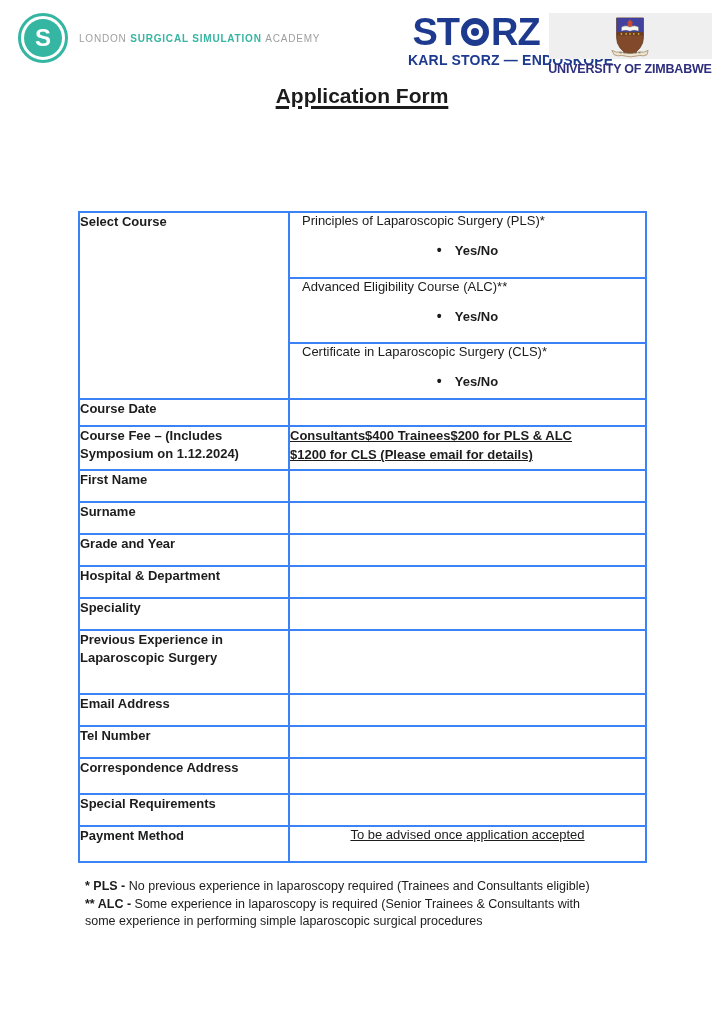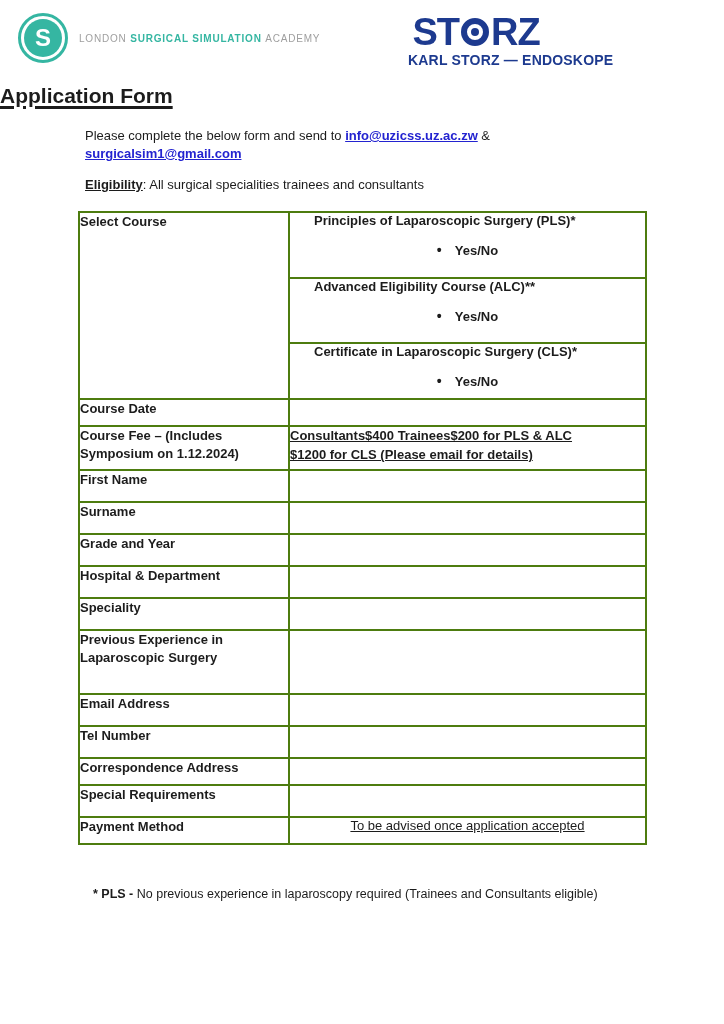--- a/index.html
+++ b/index.html
@@ -25,53 +25,53 @@
   .storz-o::after{content:"";position:absolute;inset:0;margin:auto;width:8px;height:8px;
            background:#1d3a8f;border-radius:50%;}
   .storz-sub{font-size:14px;font-weight:700;letter-spacing:0.2px;margin-top:2px;white-space:nowrap;}
 
   .uz{position:absolute;top:13px;left:547px;width:166px;text-align:center;}
   .uz-box{width:163px;height:46px;background:#efefef;margin:0 auto;
           display:flex;align-items:flex-end;justify-content:center;}
   .uz-label{margin-top:3px;font-size:12.5px;font-weight:bold;color:#2e2e7d;letter-spacing:-0.2px;white-space:nowrap;}
 
   
-  .title{position:absolute;top:84px;left:0;width:724px;text-align:left;
+  .title{position:absolute;top:84px;left:0;width:724px;text-align:center;
          font-size:21px;font-weight:bold;text-decoration:underline;
          text-decoration-thickness:2.5px;text-underline-offset:3px;}
   .intro{position:absolute;top:127px;left:85px;width:478px;margin:0;
          font-size:13px;line-height:18px;}
   .email-link{color:#2323d0;font-weight:bold;text-decoration:underline;cursor:pointer;}
   .elig{position:absolute;top:177px;left:85px;width:560px;margin:0;font-size:13px;}
   .underline{text-decoration:underline;}
   .bold{font-weight:bold;}
 
   
   table.form{position:absolute;top:211px;left:78px;width:567px;border-collapse:collapse;
              table-layout:fixed;font-size:13px;}
-  table.form td{border:2px solid #4d7c0f;vertical-align:top;padding:0;box-sizing:border-box;}
+  table.form td{border:2px solid #3b82f6;vertical-align:top;padding:0;box-sizing:border-box;}
   col.c1{width:210px;} col.c2{width:357px;}
   td.lbl{font-weight:bold;padding:4px 8px 4px 6px;line-height:1.35;}
   td.select-course{padding-top:48px;}
   td.course-cell{padding:6px 6px 4px 6px;}
   td.h66{height:66px;} td.h65{height:65px;} td.h68{height:56px;}
   tr.h27 td{height:27px;} tr.h52 td{height:44px;} tr.h32 td{height:32px;}
-  tr.h48 td{height:64px;} tr.h33 td{height:27px;}
-  .course-name{font-weight:bold;padding-left:24px;}
+  tr.h48 td{height:64px;} tr.h33 td{height:36px;}
+  .course-name{font-weight:normal;padding-left:12px;}
   .yesno{display:flex;justify-content:center;align-items:center;gap:13px;
          font-weight:bold;margin-top:15px;}
   .yesno .bullet{font-size:14px;line-height:13px;}
   td.val{padding:4px 6px;text-decoration:underline;}
   td.val.bold{font-weight:bold;line-height:1.45;}
   td.val.center{text-align:center;}
   td.input-cell{cursor:text;}
 
   
   .fnotes{position:absolute;top:878px;left:85px;width:572px;font-size:12.5px;line-height:17.5px;}
-  .fnotes p{margin:8px;}
+  .fnotes p{margin:0;}
 </style>
 </head>
 <body>
 
 <div class="page">
 
   <div class="lssa">
     <div class="lssa-mark">
       <div class="lssa-mark-inner">S</div>
     </div>
@@ -84,26 +84,43 @@
 
   <div class="storz">
     <div class="storz-word">
       <span>ST</span>
       <span class="storz-o"></span>
       <span>RZ</span>
     </div>
     <div class="storz-sub">KARL STORZ — ENDOSKOPE</div>
   </div>
 
+  <div class="uz">
+    <div class="uz-box">
+      <svg width="44" height="42" viewBox="0 0 46 44">
+        <path d="M9 1 h28 v21 q0 11 -14 19 q-14 -8 -14 -19 z" fill="#82492a" stroke="#5d3218" stroke-width="0.8"></path>
+        <rect x="9" y="1" width="28" height="15" fill="#42429e"></rect>
+        <path d="M23 2.5 l3.5 4 -1.8 0 2 4.5 -7.4 0 2 -4.5 -1.8 0 z" fill="#cc4a2e"></path>
+        <path d="M14 10.5 q4.5 -2.5 9 0 q4.5 -2.5 9 0 v4.5 q-4.5 -2 -9 0 q-4.5 -2 -9 0 z" fill="#f7f7f2" stroke="#444" stroke-width="0.4"></path>
+        <rect x="9" y="16" width="28" height="3.4" fill="#6b3d1f"></rect>
+        <circle cx="14" cy="17.7" r="0.9" fill="#d9b44a"></circle>
+          <circle cx="19" cy="17.7" r="0.9" fill="#d9b44a"></circle>
+        <circle cx="23" cy="17.7" r="0.9" fill="#d9b44a"></circle>
+          <circle cx="27" cy="17.7" r="0.9" fill="#d9b44a"></circle>
+        <circle cx="32" cy="17.7" r="0.9" fill="#d9b44a"></circle>
+        <path d="M4 35 q5 3 9 1.5 q10 3.5 20 0 q4 1.5 9 -1.5 l-1.2 4.5 q-3.5 2 -7.5 0.8 q-10 3 -19 0 q-4 1.2 -8 -0.8 z" fill="#ece5d4" stroke="#9b7b4a" stroke-width="0.7"></path>
+        <path d="M12 37.5 h22" stroke="#555" stroke-width="0.9" stroke-dasharray="2.2 1.8" fill="none"></path>
+      </svg>
+    </div>
+    <div class="uz-label">UNIVERSITY OF ZIMBABWE</div>
+  </div>
 
   <div class="title">Application Form</div>
 
-  <p class="intro"><span>Please complete the below form and send to </span><a class="email-link">info@uzicss.uz.ac.zw</a><span> &amp; </span><a class="email-link">surgicalsim1@gmail.com</a></p>
-
-  <p class="elig"><span class="bold underline">Eligibility</span><span>: All surgical specialities trainees and consultants</span></p>
+
 
   <table class="form">
     <colgroup>
         <col class="c1">
         <col class="c2">
       </colgroup>
 
     <tbody>
         <tr>
       <td class="lbl select-course" rowspan="3">Select Course</td>
@@ -186,15 +203,16 @@
     </tr>
     <tr class="h33">
       <td class="lbl">Payment Method</td>
       <td class="val center">To be advised once application accepted</td>
     </tr>
   </tbody>
     </table>
 
   <div class="fnotes">
     <p><span class="bold">* PLS -</span><span> No previous experience in laparoscopy required (Trainees and Consultants eligible)</span></p>
+    <p><span class="bold">** ALC -</span><span> Some experience in laparoscopy is required (Senior Trainees &amp; Consultants with</span><br><span>some experience in performing simple laparoscopic surgical procedures</span></p>
   </div>
 
 </div>
 
 </body></html>

